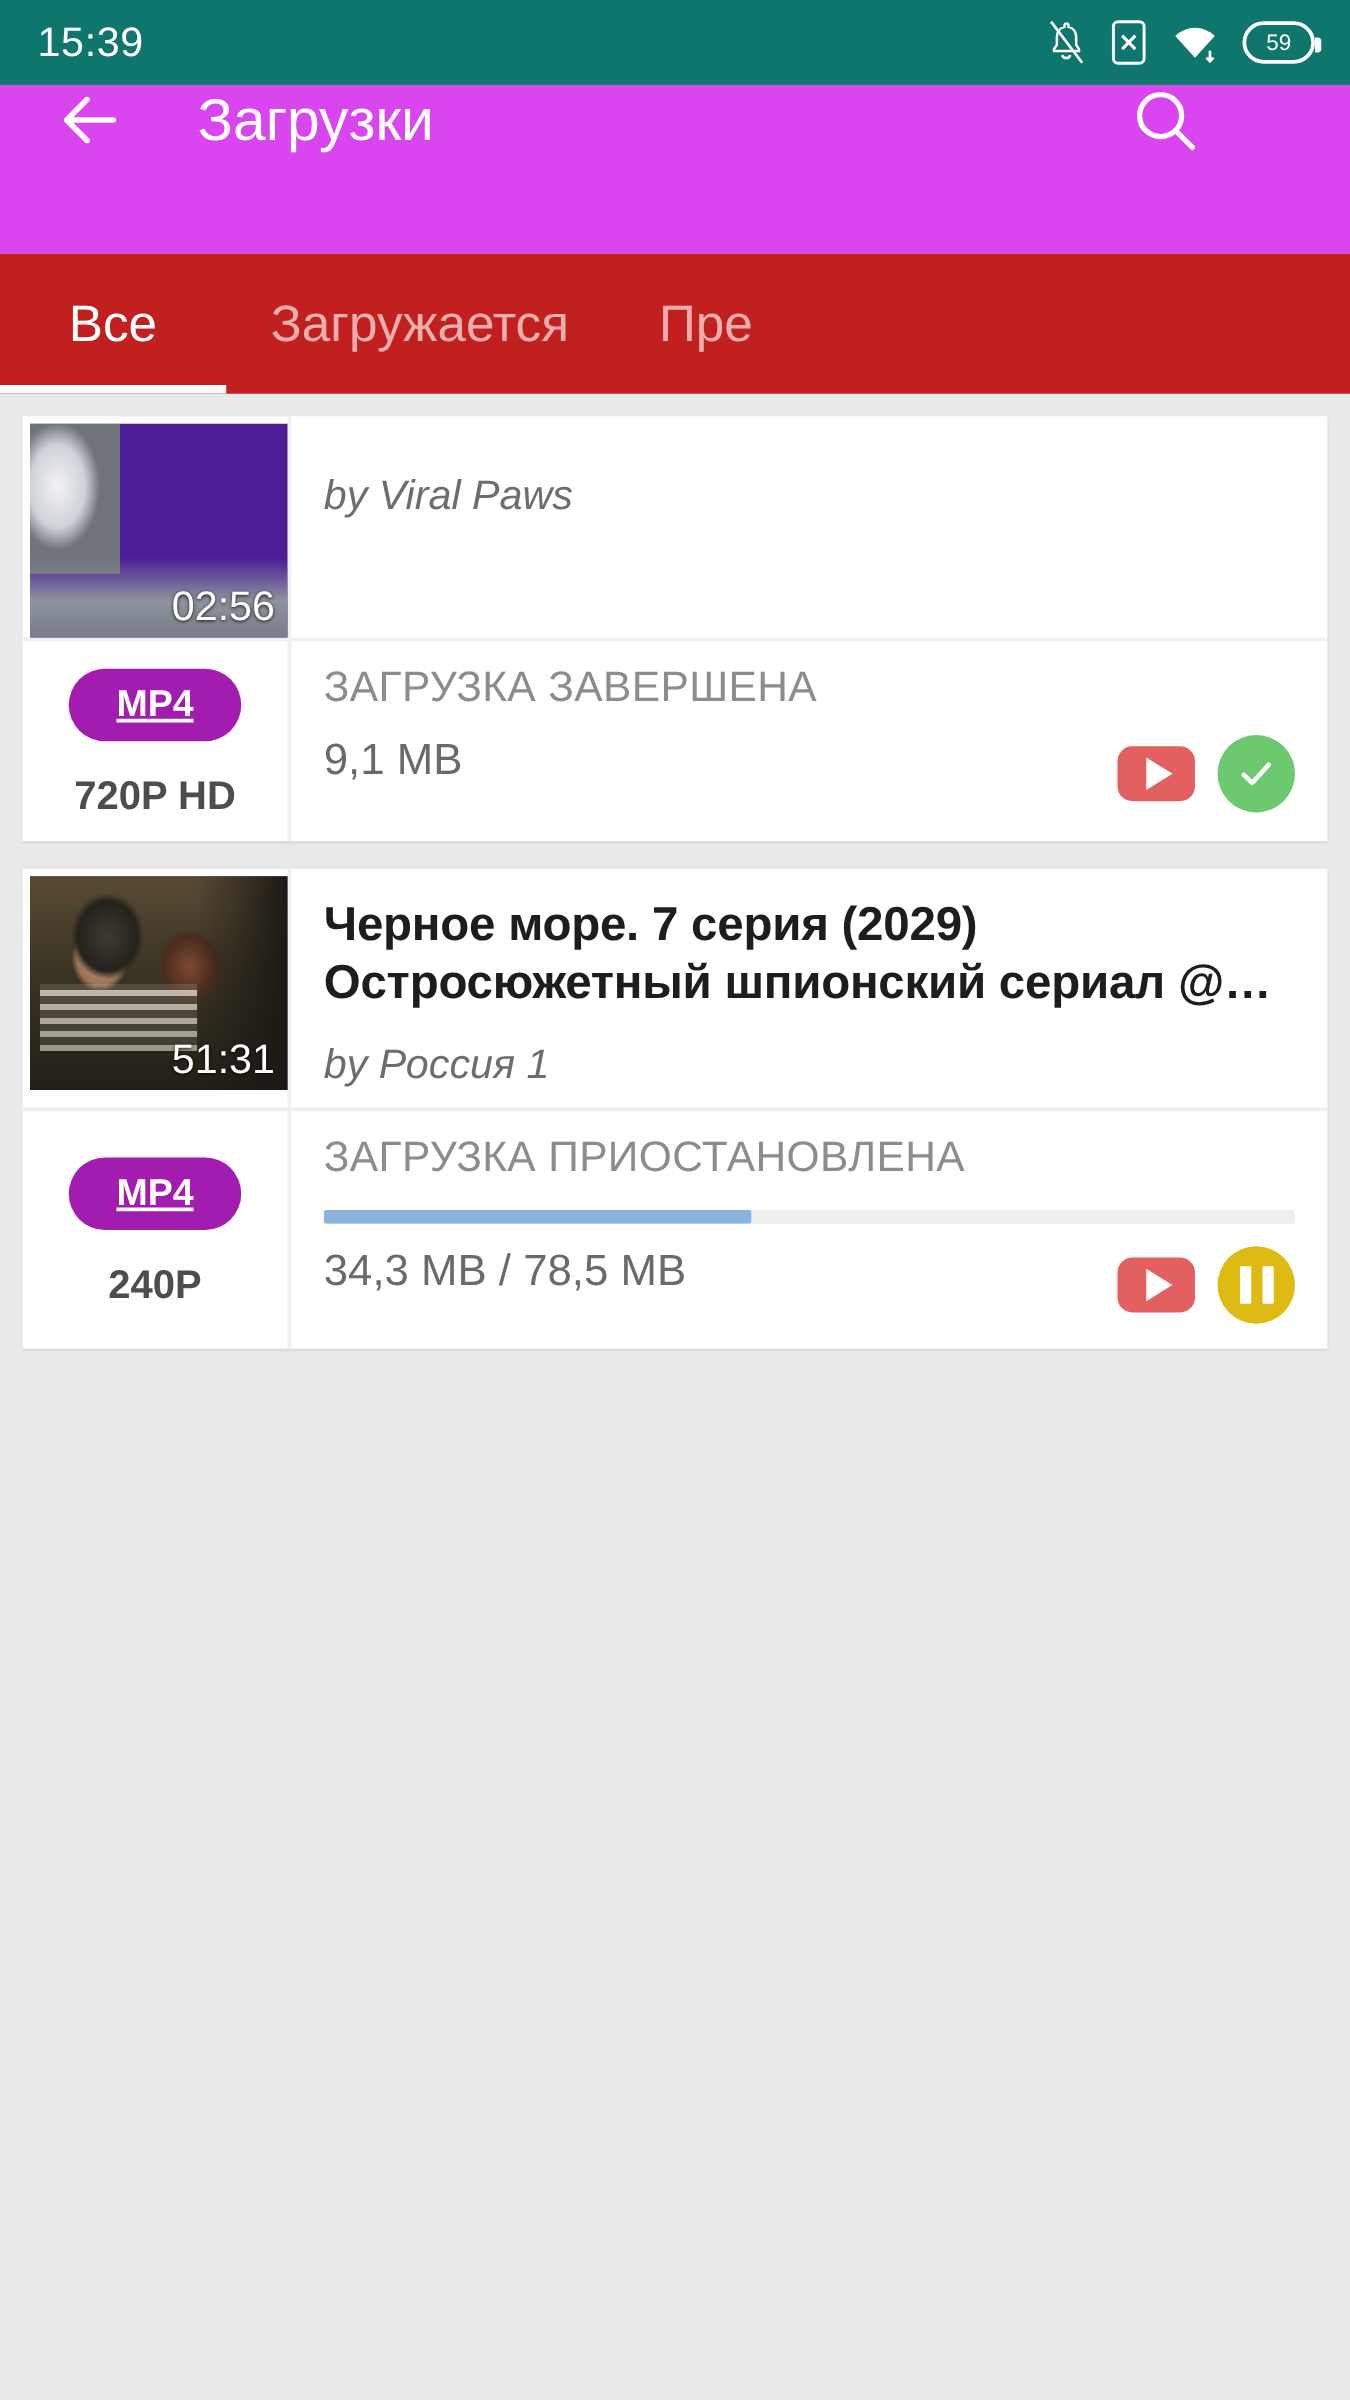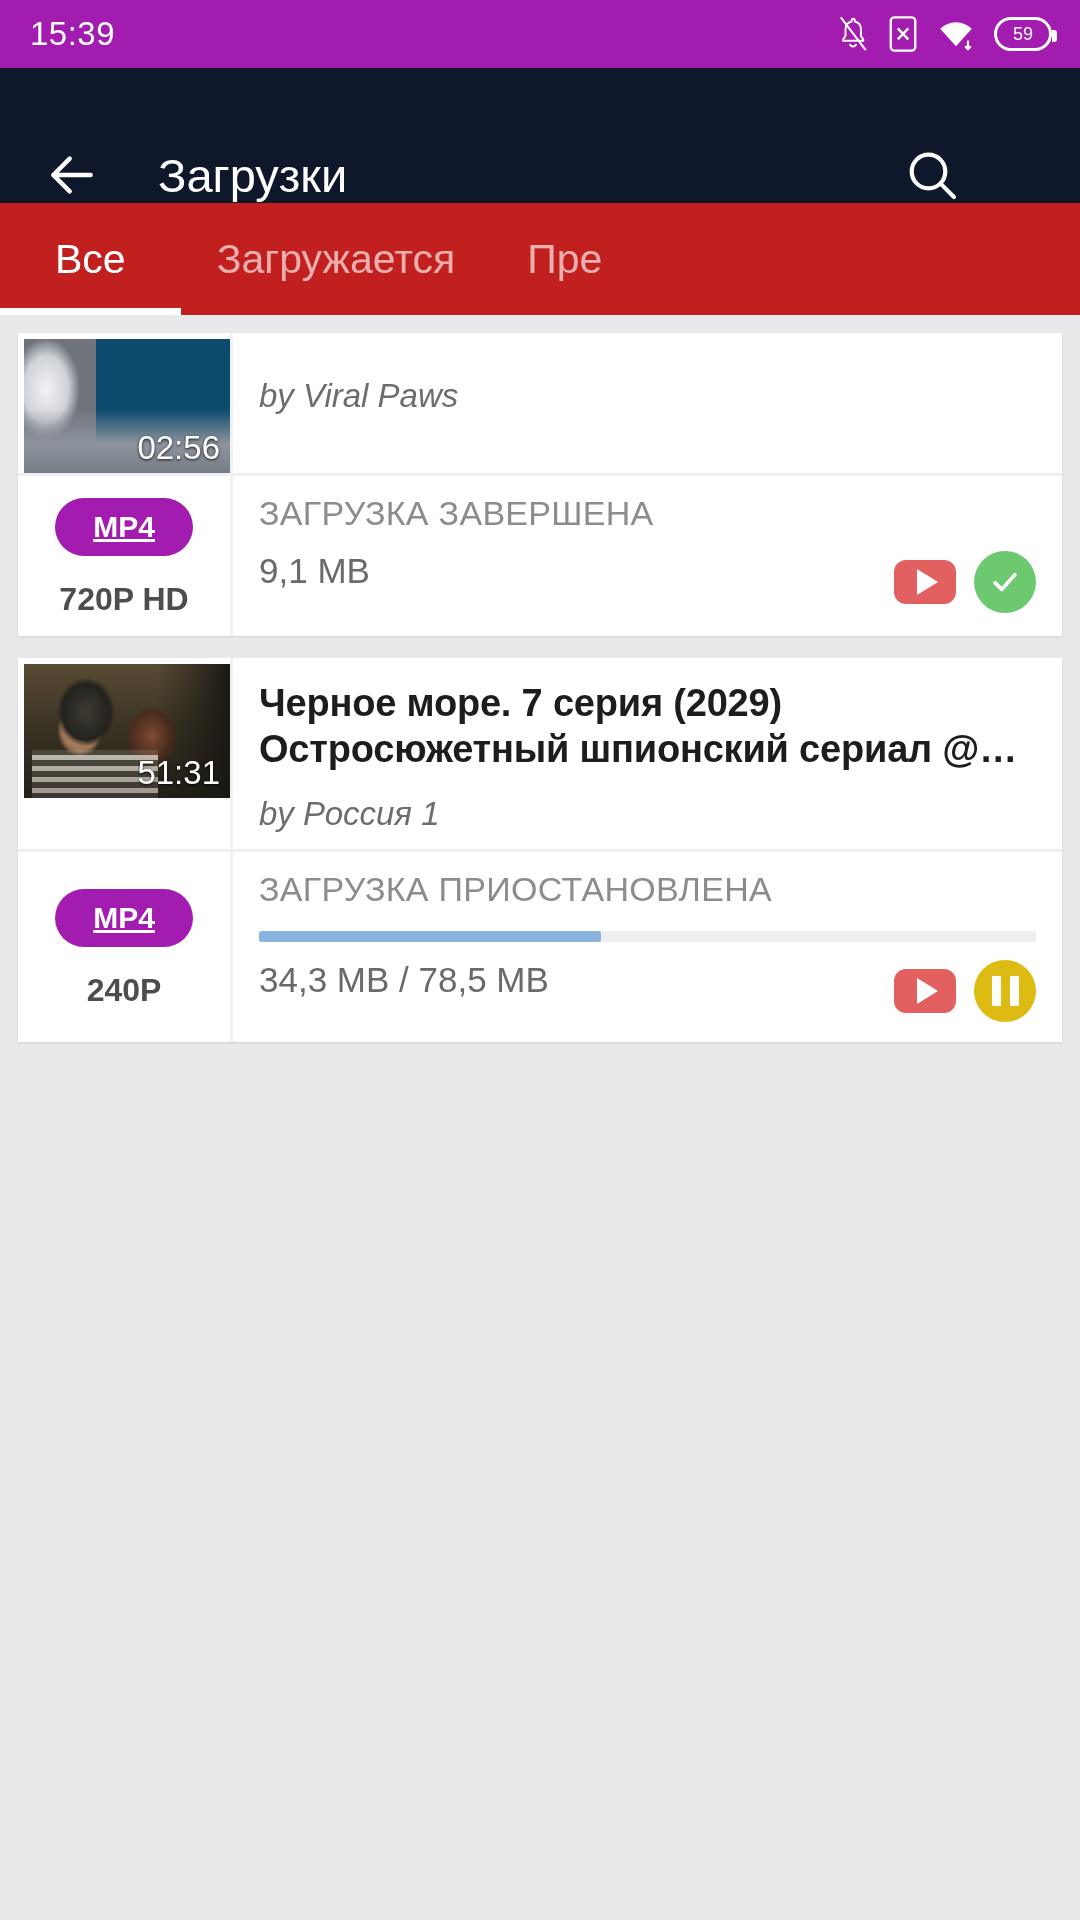--- a/index.html
+++ b/index.html
@@ -6,21 +6,21 @@
   html, body {
     width: 1080px; height: 1920px;
     background: #e7e9ea;
     font-family: "Liberation Sans", sans-serif;
     overflow: hidden;
   }
 
   
   .statusbar {
     height: 68px;
-    background: #a21caf;
+    background: #0f766e;
     display: flex;
     align-items: center;
     justify-content: space-between;
     padding: 0 28px 0 30px;
   }
   .status-time {
     color: #ffffff;
     font-size: 33px;
     font-weight: 400;
     letter-spacing: 0.5px;
@@ -49,23 +49,23 @@
   .battery-level {
     color: #ffffff;
     font-size: 18px;
     font-weight: 400;
     line-height: 1;
   }
 
   
   .appbar {
     height: 135px;
-    background: #0f172a;
-    display: flex;
-    align-items: flex-end;
+    background: #d946ef;
+    display: flex;
+    align-items: flex-start;
     padding: 0 38px 0 44px;
   }
   .back-arrow { width: 56px; height: 56px; flex: 0 0 auto; cursor: pointer; }
   .appbar-title {
     color: #ffffff;
     font-size: 47px;
     font-weight: 400;
     margin-left: 58px;
     flex: 1 1 auto;
     white-space: nowrap;
@@ -123,24 +123,24 @@
     display: flex;
     align-items: stretch;
   }
   .thumb-wrap {
     width: 212px;
     flex: 0 0 212px;
     position: relative;
     padding: 6px 0 0 6px;
   }
   .thumb {
-    width: 206px; height: 134px;
+    width: 206px; height: 171px;
     position: relative;
     overflow: hidden;
-    background: #0c4a6e;
+    background: #4c1d95;
   }
   .thumb .duration {
     position: absolute;
     right: 10px; bottom: 6px;
     color: #ffffff;
     font-size: 33px;
     font-weight: 400;
     text-shadow: 0 1px 3px rgba(0,0,0,0.85);
     z-index: 5;
   }

